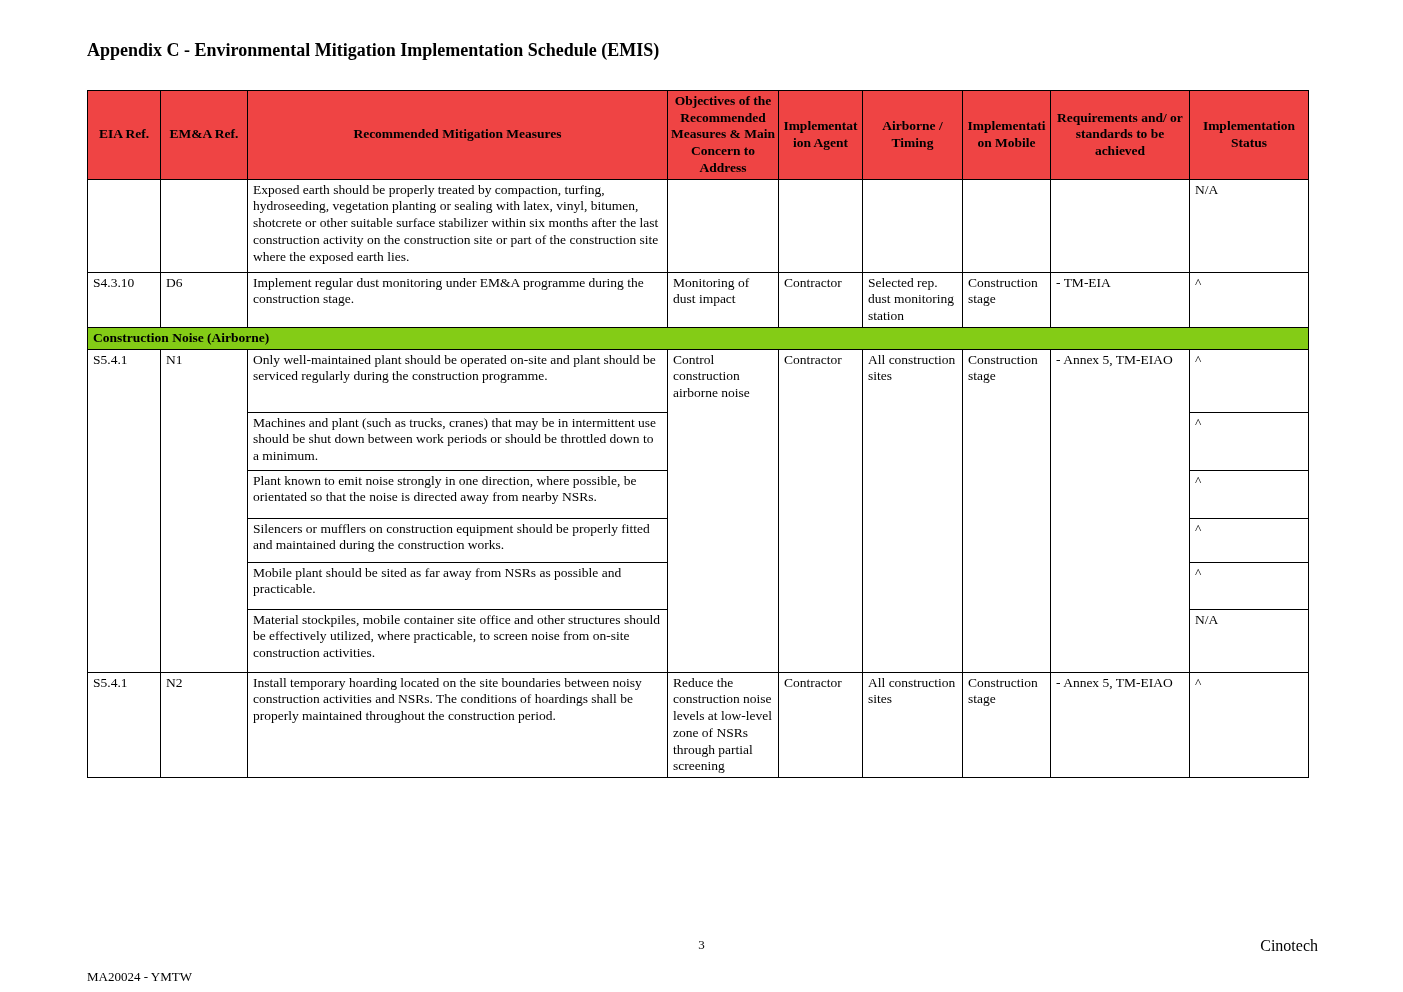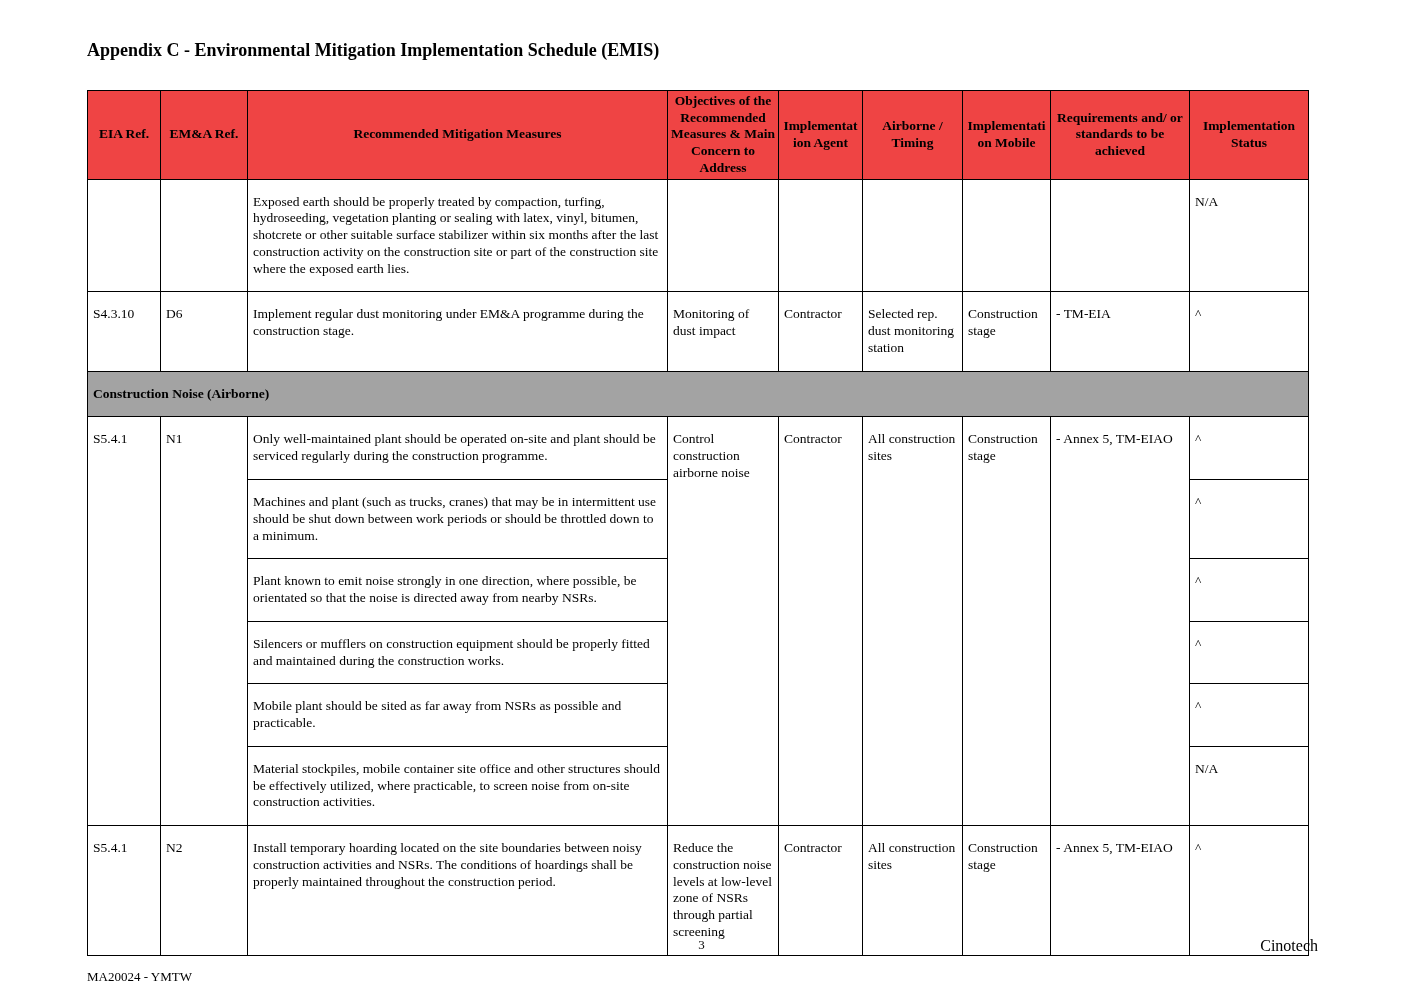--- a/index.html
+++ b/index.html
@@ -25,21 +25,21 @@
     width: 1221px;
     border-collapse: collapse;
     table-layout: fixed;
     border: 1.5px solid #000;
   }
   table.emis th, table.emis td {
     border: 1px solid #000;
     vertical-align: top;
     font-size: 13.5px;
     line-height: 1.24;
-    padding: 14px 5px;
+    padding: 2px 5px;
     overflow: hidden;
   }
   table.emis thead th {
     background: #ef4444;
     font-weight: bold;
     text-align: center;
     vertical-align: middle;
     overflow-wrap: break-word;
     padding: 2px 3px;
   }
@@ -49,21 +49,21 @@
   tr.h-section { height: 16px; }
   tr.h-n1a     { height: 63px; }
   tr.h-n1b     { height: 58px; }
   tr.h-n1c     { height: 48px; }
   tr.h-n1d     { height: 44px; }
   tr.h-n1e     { height: 47px; }
   tr.h-n1f     { height: 63px; }
   tr.h-n2      { height: 103px; }
   .c-center { text-align: left; }
   .section-row td {
-    background: #a3a3a3;
+    background: #84cc16;
     font-weight: bold;
     line-height: 1.05;
     padding: 1px 4px;
     vertical-align: middle;
   }
   .footer-left   { position: absolute; left: 87px;  top: 937px; font-size: 13px; margin-top: 32px; }
   .footer-center { position: absolute; left: 50%; transform: translateX(-50%); top: 937px; font-size: 13px; }
   .footer-right  { position: absolute; right: 85px; top: 937px; font-size: 16px; }
 </style>
 </head>

